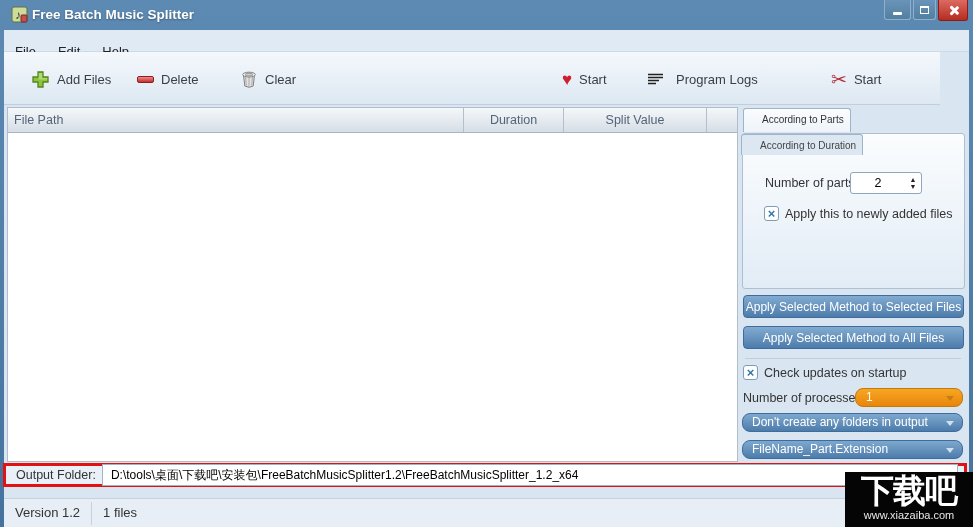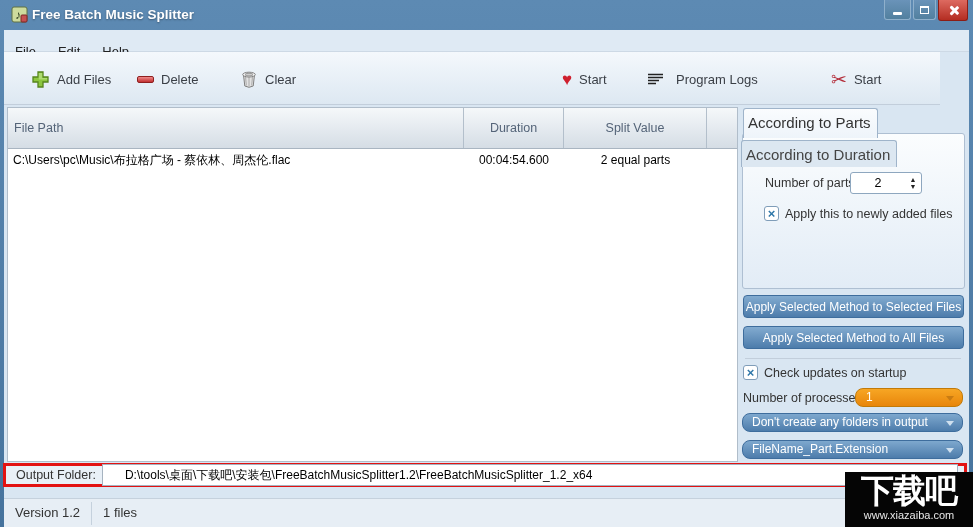--- a/index.html
+++ b/index.html
@@ -43,36 +43,36 @@
   .tb-add   { left:22px; }  .tb-del { left:128px; } .tb-clear { left:231px; }
   .tb-donate{ left:553px; } .tb-logs{ left:638px;gap:12px; } .tb-start { left:822px; }
   .ic-minus { width:17px; height:7px; border-radius:2px; border:1px solid #8e1f1f;
     background:linear-gradient(#ef8a8a,#c23030); }
   .ic-heart { font-size:17px; color:#cf1f2e; line-height:17px; }
   .ic-scissors { font-size:19px; color:#b32d3a; line-height:19px; }
 
   
   .file-table { position:absolute; left:7px; top:107px; width:731px; height:355px;
     background:#fff; border:1px solid #b0bdca; }
-  .thead { display:flex; height:41px; background:linear-gradient(#f5f8fa,#d5dde5);
+  .thead { display:flex; height:25px; background:linear-gradient(#f5f8fa,#d5dde5);
     border-bottom:1px solid #a9b5c1; color:#546478; font-size:12.5px; }
   .th { border-right:1px solid #b3bfcb; display:flex; align-items:center; }
   .th-path { width:456px; padding-left:6px; }
   .th-dur  { width:100px; justify-content:center; }
   .th-split{ width:143px; justify-content:center; }
   .th-fill { flex:1; border-right:none; }
   .trow { display:flex; height:22px; align-items:center; font-size:12px; color:#000; }
   .td-path { width:456px; padding-left:5px; white-space:nowrap; overflow:hidden; }
   .td-dur  { width:100px; text-align:center; }
   .td-split{ width:143px; text-align:center; }
 
   
   .panel { position:absolute; left:741px; top:107px; width:226px; height:355px; }
   .tabs { position:relative; height:27px; z-index:2; }
-  .tab { display:inline-block; font-size:15px; color:#333; padding:5px 6px 6px 4px;
+  .tab { display:inline-block; font-size:10px; color:#333; padding:5px 6px 6px 18px;
     border:1px solid #9fb4ca; border-bottom:none; border-radius:3px 3px 0 0; cursor:pointer; }
   .tab.active { background:linear-gradient(#fafcfe,#eef4fa); position:relative; top:1px;
     padding-bottom:7px; margin-left:2px; }
   .tab.inactive { background:#dce7f1; color:#444; position:relative; top:3px; padding-bottom:4px; }
   .tabpage { position:absolute; left:1px; top:26px; width:223px; height:156px;
     background:linear-gradient(#fbfdfe,#e2ecf6); border:1px solid #aebfd2; border-radius:3px; z-index:1; }
   .parts-row { position:absolute; left:0; top:38px; width:100%; height:22px; }
   .parts-label { position:absolute; left:22px; top:4px; font-size:12.5px; color:#333; }
   .spinner { position:absolute; left:107px; top:0; width:72px; height:22px; background:#fff;
     border:1px solid #8ea7bf; border-radius:3px; display:flex; }
@@ -107,21 +107,21 @@
     border-left:4px solid transparent; border-right:4px solid transparent;
     border-top:5px solid #cfe0ef; }
   .orange-select .dd-arrow { border-top-color:#c97c12; top:7px; }
 
   
   .output-outer { position:absolute; left:3px; top:463px; width:964px; height:24px;
     border:3px solid #e31212; background:#e9f0f7; display:flex; align-items:center; z-index:5; }
   .output-label { margin-left:10px; font-size:12.5px; color:#333; white-space:nowrap; }
   .output-input { flex:1; margin:0 6px 0 6px; height:22px; background:#fff;
     border:1px solid #a6b3c0; font-family:"Liberation Sans", sans-serif; font-size:12px;
-    color:#000; padding-left:22px; }
+    color:#000; padding-left:8px; }
 
   
   .statusbar { position:absolute; left:4px; top:498px; width:965px; height:29px;
     background:#e7eef5; border-top:1px solid #c5d1dd; display:flex; align-items:center;
     font-size:13px; color:#333; }
   .status-cell { padding:0 11px; height:23px; line-height:22px; border-right:1px solid #c5d1dd; }
 
   
   .watermark { position:absolute; left:845px; top:472px; width:128px; height:55px;
     background:#050505; z-index:10; text-align:center; color:#fff; }
@@ -195,25 +195,20 @@
       <span>Start</span>
     </div>
   </div>
 
   <div class="file-table">
     <div class="thead">
       <div class="th th-path">File Path</div>
       <div class="th th-dur">Duration</div>
       <div class="th th-split">Split Value</div>
       <div class="th th-fill"></div>
-    </div>
-    <div class="trow">
-      <div class="td-path">C:\Users\pc\Music\布拉格广场 - 蔡依林、周杰伦.flac</div>
-      <div class="td-dur">00:04:54.600</div>
-      <div class="td-split">2 equal parts</div>
     </div>
   </div>
 
   <div class="panel">
     <div class="tabs">
       <span class="tab active">According to Parts</span><span class="tab inactive">According to Duration</span>
     </div>
     <div class="tabpage">
       <div class="parts-row">
         <span class="parts-label">Number of parts:</span>

